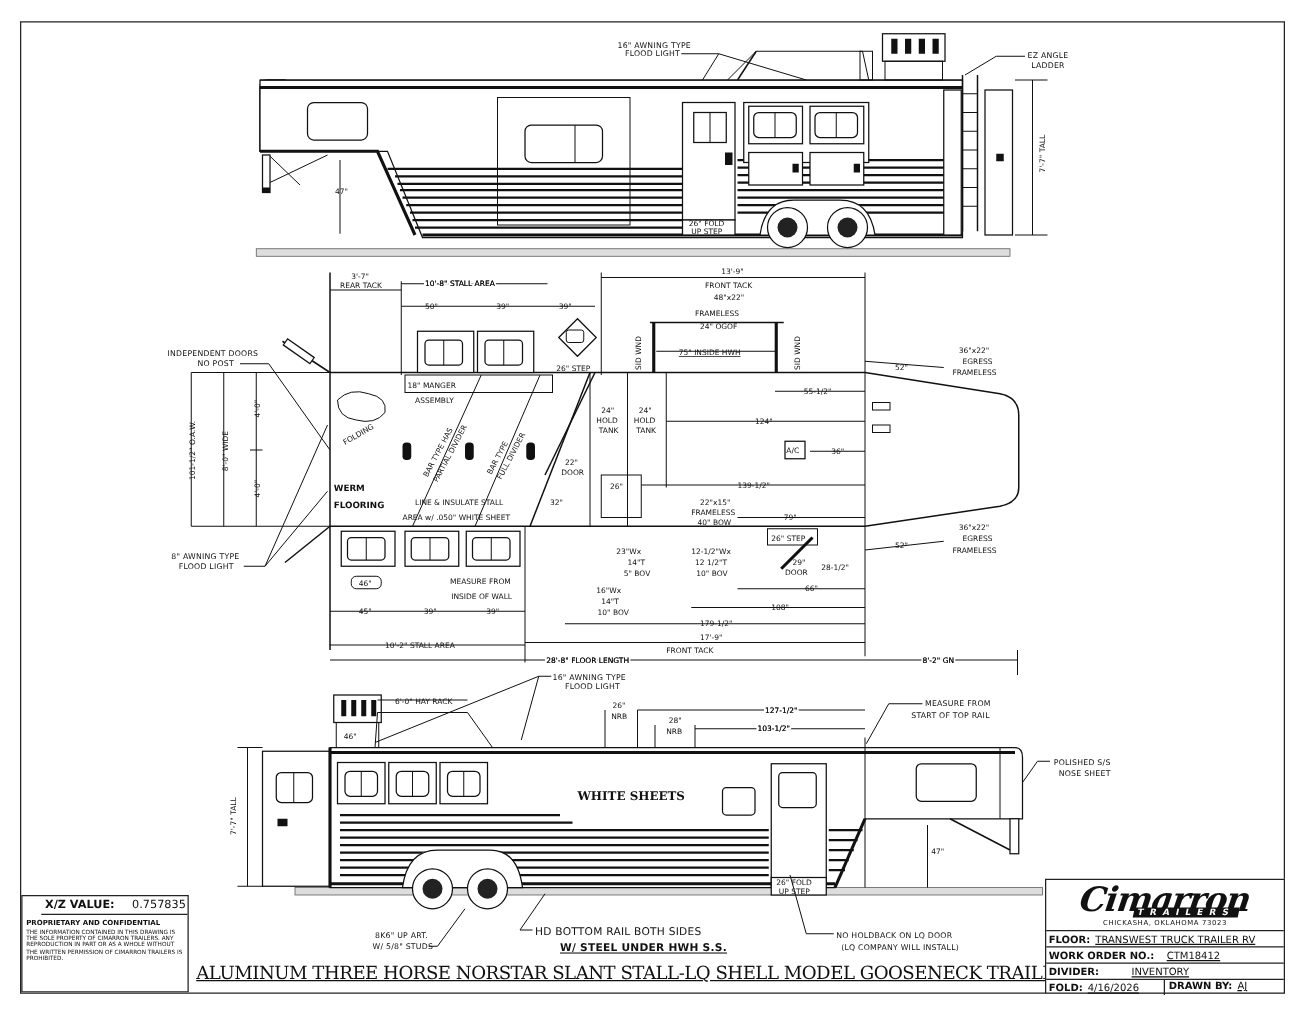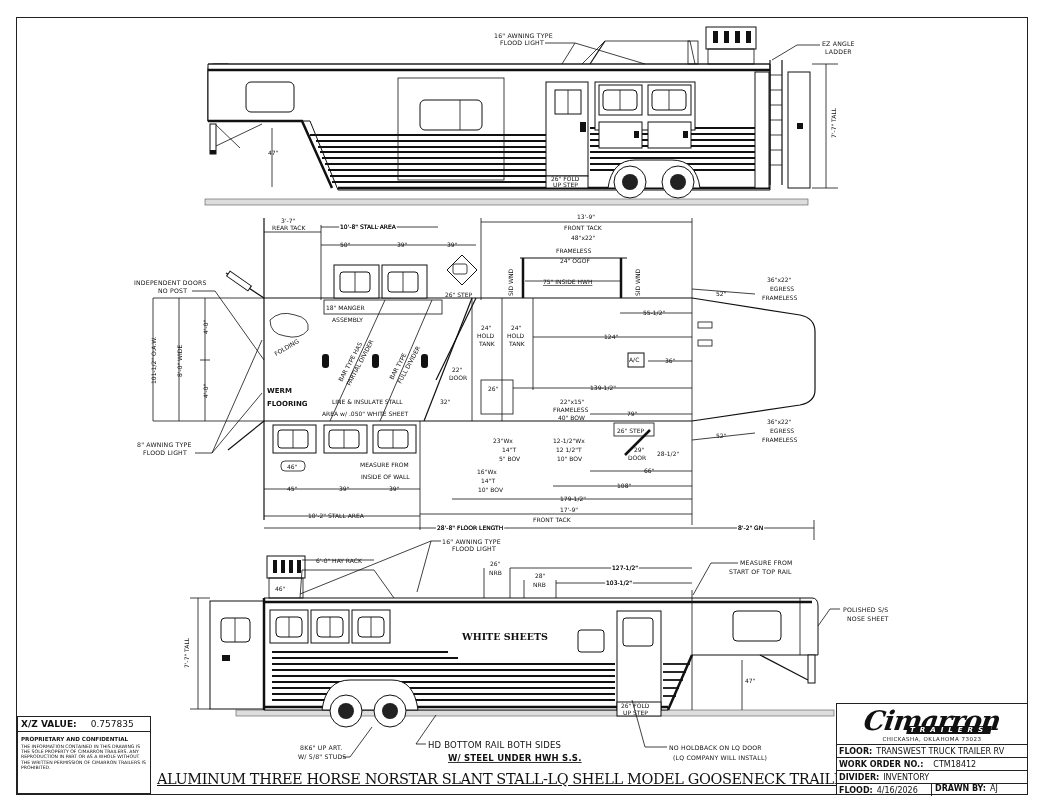--- a/index.html
+++ b/index.html
@@ -12,38 +12,38 @@
   .dim { font-size:6px; }
   .thin { stroke:#111; stroke-width:0.8; fill:none; }
   .med { stroke:#111; stroke-width:1.2; fill:none; }
   .thick { stroke:#111; stroke-width:2.5; fill:none; }
   .fillw { fill:#fff; stroke:#111; stroke-width:1; }
   .fillb { fill:#111; }
   .ground { fill:#ddd; stroke:#555; stroke-width:0.6; }
 
   
   #xz-box { position:absolute; left:17px; top:716px; width:134px; height:78px; border:1px solid #222; background:#fff; box-sizing:border-box; }
-  #xz-row { height:14px; border-bottom:1px solid #222; display:flex; align-items:center; padding-left:3px; font-size:9px; }
+  #xz-row { height:14px; border-bottom:1px solid #222; display:flex; align-items:center; padding-left:3px; font-size:9px;margin-left:15px; }
   #xz-label { font-weight:bold; margin-right:14px; }
   #prop-title { font-size:5.6px; font-weight:bold; padding:4px 3px 2px 3px; }
   #prop-text { font-size:4.6px; line-height:5.2px; padding:0 3px; text-transform:uppercase; }
 
   
   #drawing-title { position:absolute; left:157px; top:771px; width:678px; text-align:center; font-family:"DejaVu Serif", serif; font-size:14.5px; text-decoration:underline; letter-spacing:-0.4px; white-space:nowrap; }
 
   
   #tb { position:absolute; left:836px; top:703px; width:192px; height:92px; border:1px solid #222; background:#fff; box-sizing:border-box; }
   #logo { height:32px; display:flex; align-items:center; justify-content:center; position:relative; }
   #logo-main { font-family:"DejaVu Serif", serif; font-style:italic; font-weight:bold; font-size:27px; letter-spacing:-1px; transform:skewX(-8deg); line-height:1; }
   #logo-sub { position:absolute; top:22px; left:70px; font-size:7px; font-weight:bold; letter-spacing:5px; color:#fff; background:#111; padding:0 3px; transform:skewX(-12deg); }
   #tb-address { font-size:5.5px; text-align:center; height:8px; border-bottom:1px solid #222; letter-spacing:0.5px; }
   .tb-row { height:12px; border-bottom:1px solid #222; display:flex; align-items:center; font-size:8px; padding-left:2px; white-space:nowrap; }
   .tb-row:last-child { border-bottom:none; }
   .tb-key { font-weight:bold; margin-right:4px; }
-  .tb-val { font-weight:normal; }
+  .tb-val { font-weight:normal;text-decoration:underline; }
   #tb-date-cell { display:flex; align-items:center; width:94px; border-right:1px solid #222; height:100%; }
   #tb-drawn-cell { display:flex; padding-left:3px; height:100%; }
 </style>
 </head>
 <body>
 
 <div id="sheet"></div>
 
 <svg id="drawing" viewBox="0 0 1048 810" xmlns="http://www.w3.org/2000/svg">
 
@@ -488,25 +488,25 @@
   <div class="tb-row">
     <span class="tb-key">FLOOR:</span>
     <span class="tb-val">TRANSWEST TRUCK TRAILER RV</span>
   </div>
   <div class="tb-row">
     <span class="tb-key">WORK ORDER NO.:</span>
     <span class="tb-val" style="margin-left:6px">CTM18412</span>
   </div>
   <div class="tb-row">
     <span class="tb-key">DIVIDER:</span>
-    <span class="tb-val" style="">INVENTORY</span>
+    <span class="tb-val" style="margin-left:22px">INVENTORY</span>
   </div>
   <div class="tb-row" style="padding-left:0">
     <div id="tb-date-cell">
-      <span class="tb-key" style="padding-left:2px">FLOOD:</span>
+      <span class="tb-key" style="padding-left:2px">FOLD:</span>
       <span class="tb-val" style="">4/16/2026</span>
     </div>
     <div id="tb-drawn-cell">
       <span class="tb-key">DRAWN BY:</span>
       <span class="tb-val">AJ</span>
     </div>
   </div>
 </div>
 
 </body></html>

